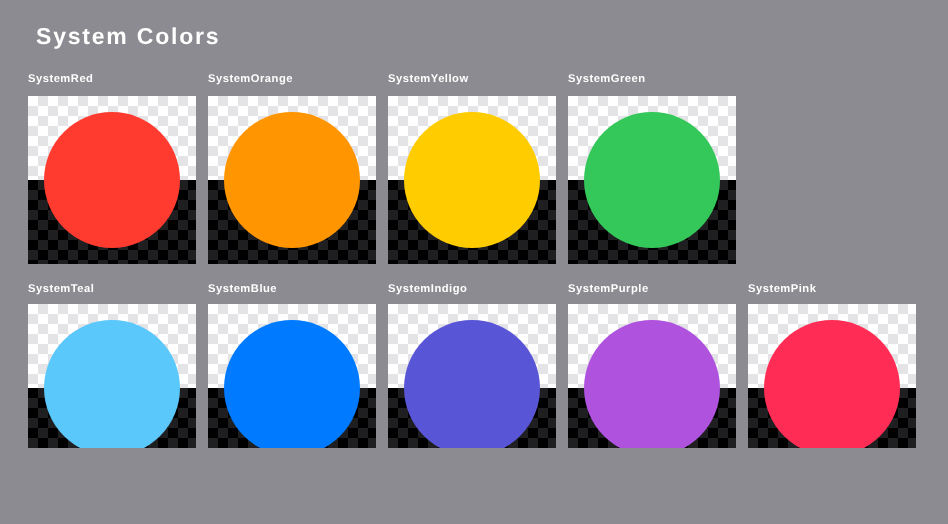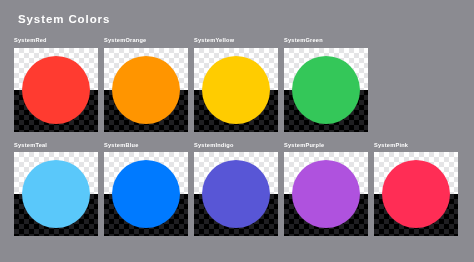--- a/index.html
+++ b/index.html
@@ -3,21 +3,21 @@
 <meta charset="utf-8">
 <style>
   html, body {
     margin: 0;
     padding: 0;
     background: #8b8b91;
   }
   #canvas {
     position: relative;
     width: 474px;
-    height: 262px;
+    height: 224px;
     background: #8b8b91;
     font-family: "Liberation Sans", sans-serif;
     overflow: hidden;
   }
 
   #page-title {
     position: absolute;
     left: 18px;
     top: 13px;
     font-size: 11.5px;

